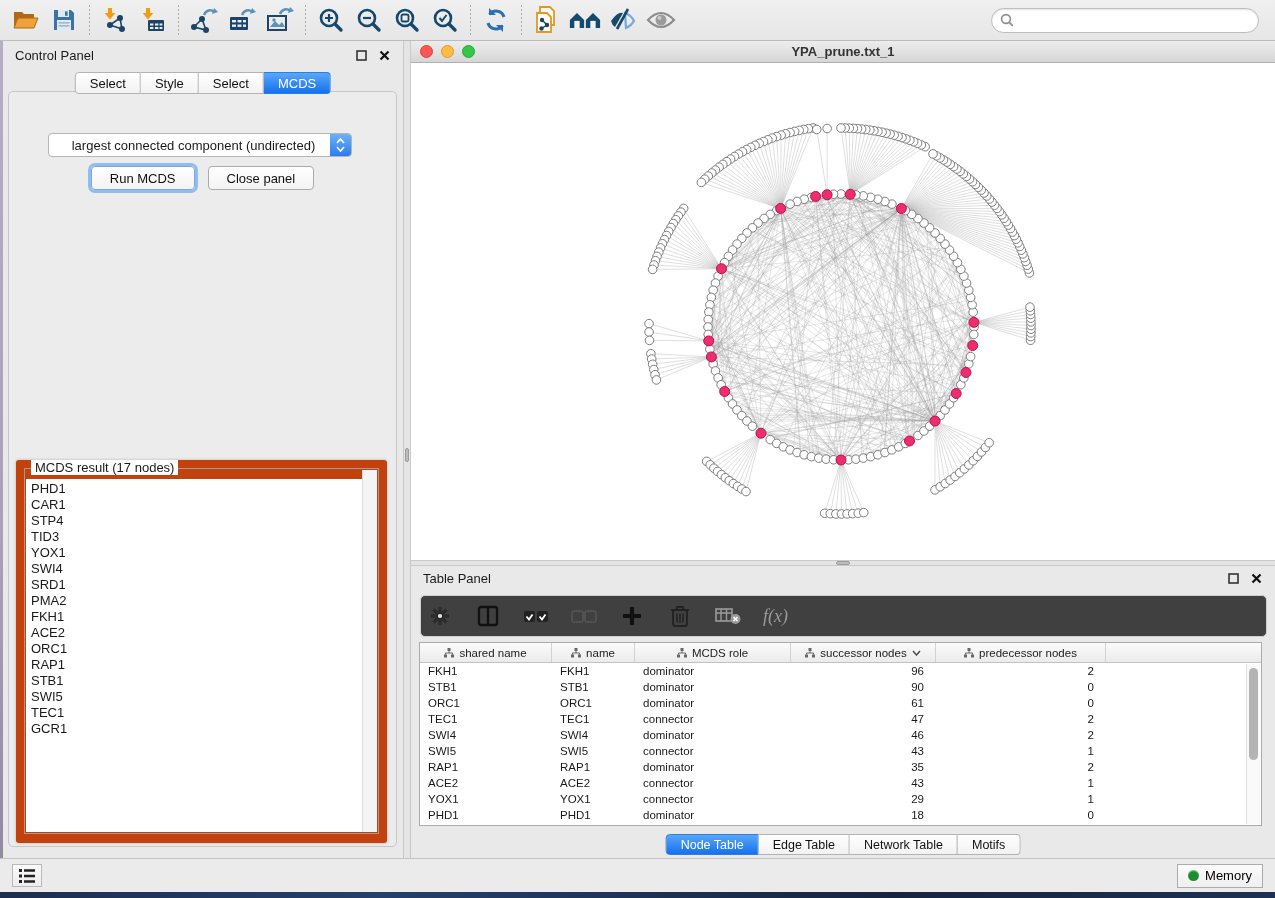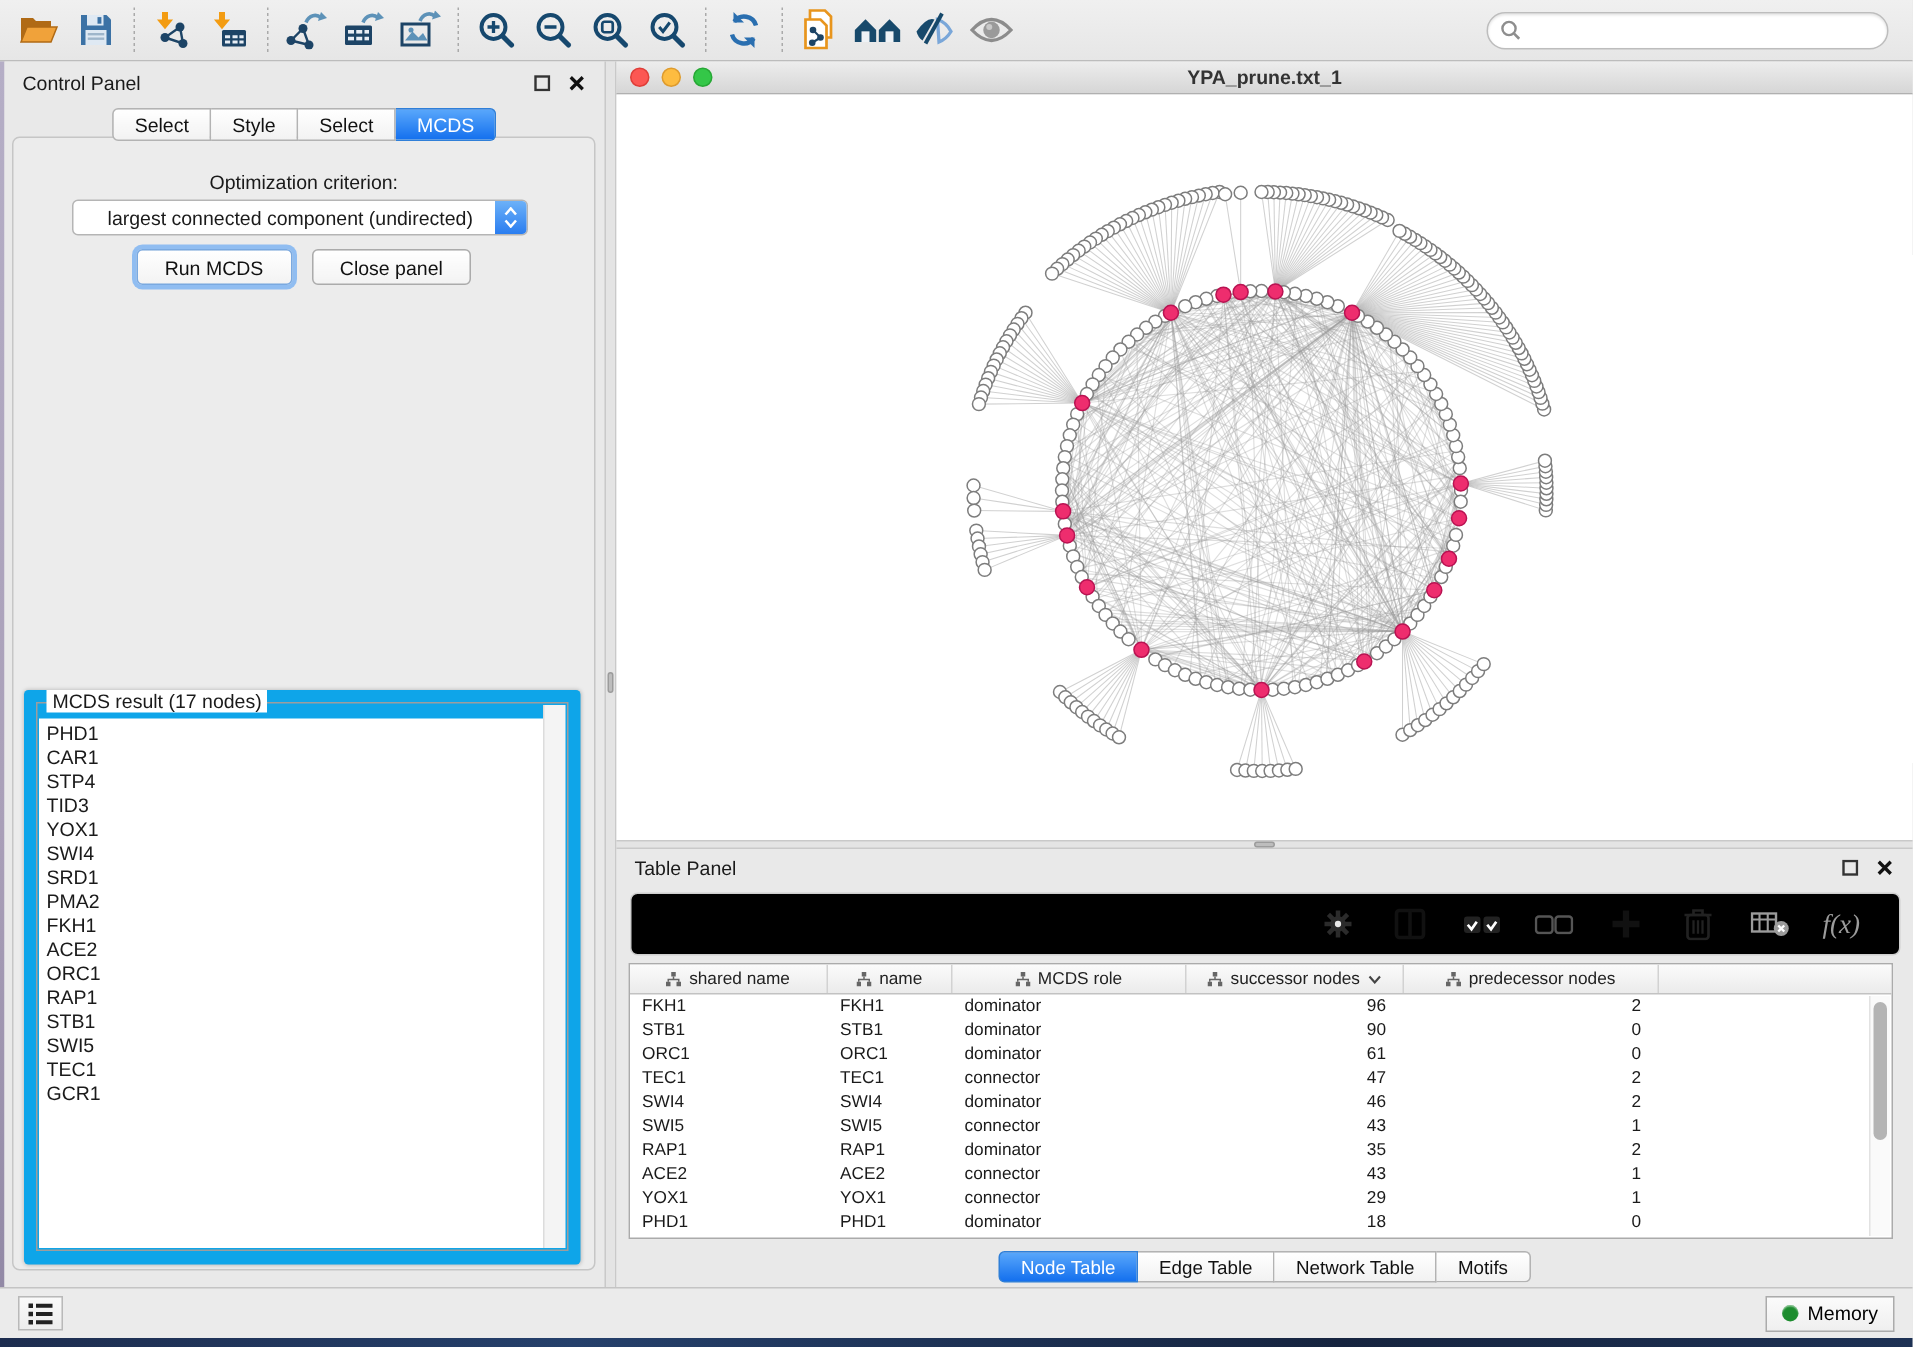--- a/index.html
+++ b/index.html
@@ -63,21 +63,21 @@
     white-space:nowrap; overflow:hidden; }
   .dropdown .step { width:21px; align-self:stretch; border-radius:0 3px 3px 0;
     background:linear-gradient(#6cb1f8,#2a7df0); display:flex; flex-direction:column;
     align-items:center; justify-content:center; gap:2px; }
   .btnrow { position:absolute; top:74px; left:0; right:0; display:flex; justify-content:center; gap:13px; }
   .pushbtn { height:24px; padding:0 18px; font-size:13px; color:#111;
     background:linear-gradient(#ffffff,#f3f3f3); border:1px solid #ababab; border-radius:4px; }
   .pushbtn.focused { box-shadow:0 0 0 3px rgba(96,164,245,.65); border-color:#7aa9e0; }
 
   .result-wrap { position:absolute; left:7px; right:9px; top:368px; bottom:3px;
-    background:#0ea5e9; border-radius:3px; box-shadow:0 0 3px rgba(0,0,0,.25); }
+    background:#c2410c; border-radius:3px; box-shadow:0 0 3px rgba(0,0,0,.25); }
   .groupbox { position:absolute; left:8px; right:8px; top:8px; bottom:9px;
     border:1px solid #9d9d9d; }
   .groupbox .legend { position:absolute; top:-9px; left:6px; background:#fff;
     padding:0 4px; font-size:13px; }
   .mcds-list { position:absolute; left:1px; right:16px; top:10px; bottom:1px;
     background:#fff; overflow:hidden; padding:2px 0 0 5px; }
   .mcds-list .item { font-size:13px; line-height:16px; }
   .list-sb { position:absolute; top:1px; right:1px; bottom:1px; width:15px;
     background:#f4f4f4; border-left:1px solid #dcdcdc; }
 
@@ -94,22 +94,22 @@
 
   .hsplit { height:6px; background:#e4e4e4; border-top:1px solid #c9c9c9;
     border-bottom:1px solid #c9c9c9; position:relative; }
   .hsplit .grip { position:absolute; left:50%; top:0; transform:translateX(-50%);
     width:14px; height:4px; background:#bdbdbd; border:1px solid #9c9c9c; border-radius:2px; }
 
   
   .tpanel { flex:1; position:relative; background:#e9e9e9; min-height:0; }
   .tp-titlerow { height:25px; display:flex; align-items:center; padding:0 12px; }
   .tp-toolbar { position:absolute; left:9px; right:8px; top:29px; height:42px;
-    background:#000000; border:1px solid #cfcfcf; border-radius:5px;
-    display:flex; align-items:center; padding:0 26px; gap:22px;justify-content:flex-end; }
+    background:#404040; border:1px solid #cfcfcf; border-radius:5px;
+    display:flex; align-items:center; padding:0 6px; gap:22px; }
   .tp-toolbar .tbtn { width:26px; height:26px; }
   .fx { font-family:"Liberation Serif","DejaVu Serif",serif; font-style:italic;
     font-size:18px; color:#9b9b9b; }
 
   .tablewrap { position:absolute; left:8px; right:13px; top:76px; bottom:32px;
     background:#fff; border:1px solid #ababab; overflow:hidden; }
   .thead { display:flex; height:20px; background:linear-gradient(#fbfbfb,#ebebeb);
     border-bottom:1px solid #c2c2c2; }
   .th { display:flex; align-items:center; justify-content:center; gap:5px;
     border-right:1px solid #d2d2d2; font-size:11.5px; color:#222; overflow:hidden; flex:0 0 auto; }
@@ -328,21 +328,20 @@
         </span>
       </span>
     </div>
     <div class="seg cp-tabs" id="cp-tabs">
         <button class="tab">Select</button>
         <button class="tab">Style</button>
         <button class="tab">Select</button>
         <button class="tab active">MCDS</button>
       </div>
     <div class="cp-content">
-      <div class="opt-label">Optimization criterion:</div>
       <div class="dropdown">
         <span class="val">largest connected component (undirected)</span>
         <span class="step">
           <svg width="9" height="6" viewBox="0 0 9 6">
               <path d="M1 5l3.5-4L8 5" fill="none" stroke="#fff" stroke-width="1.7"></path>
             </svg>
           <svg width="9" height="6" viewBox="0 0 9 6">
               <path d="M1 1l3.5 4L8 1" fill="none" stroke="#fff" stroke-width="1.7"></path>
             </svg>
         </span>

